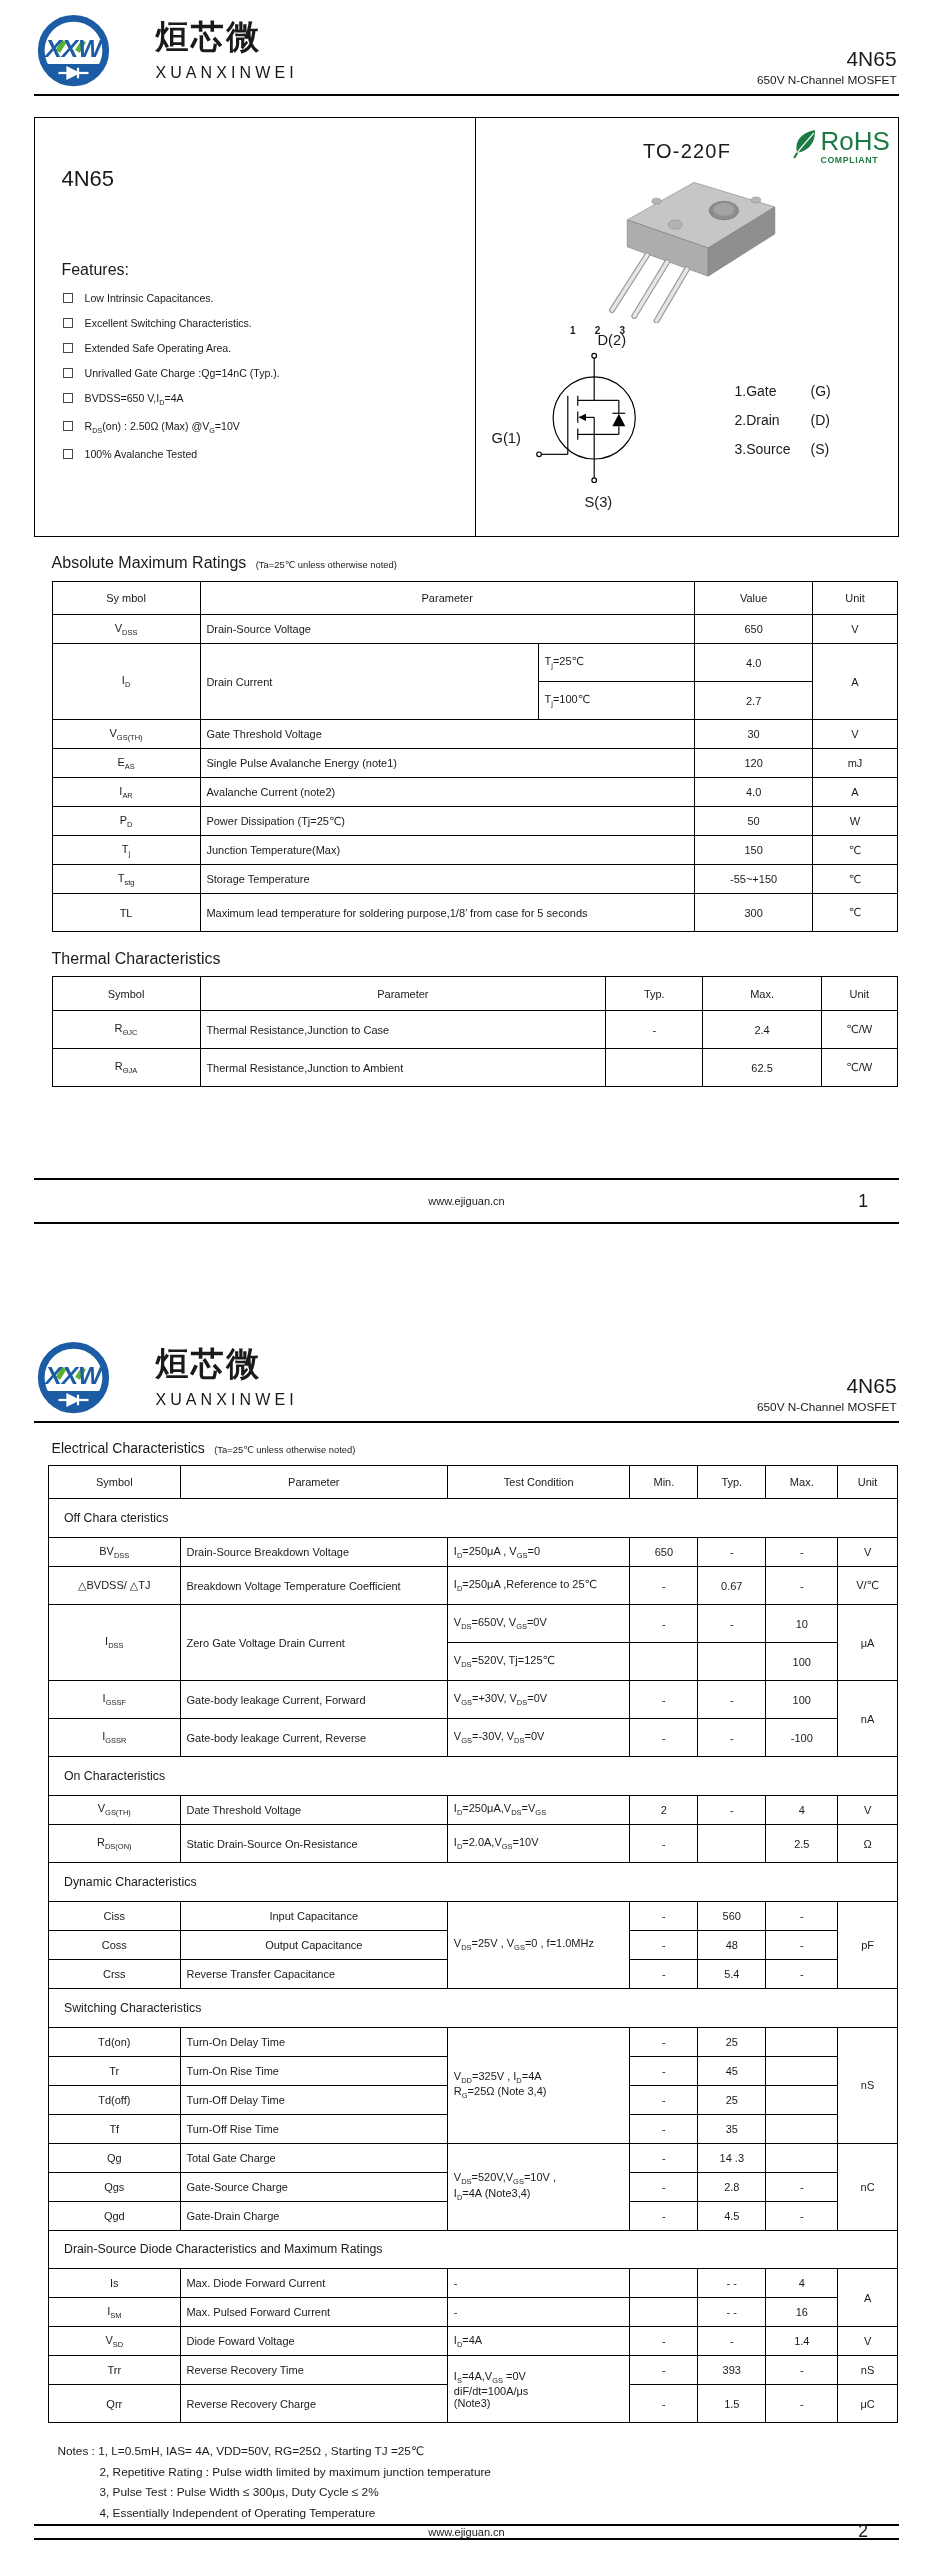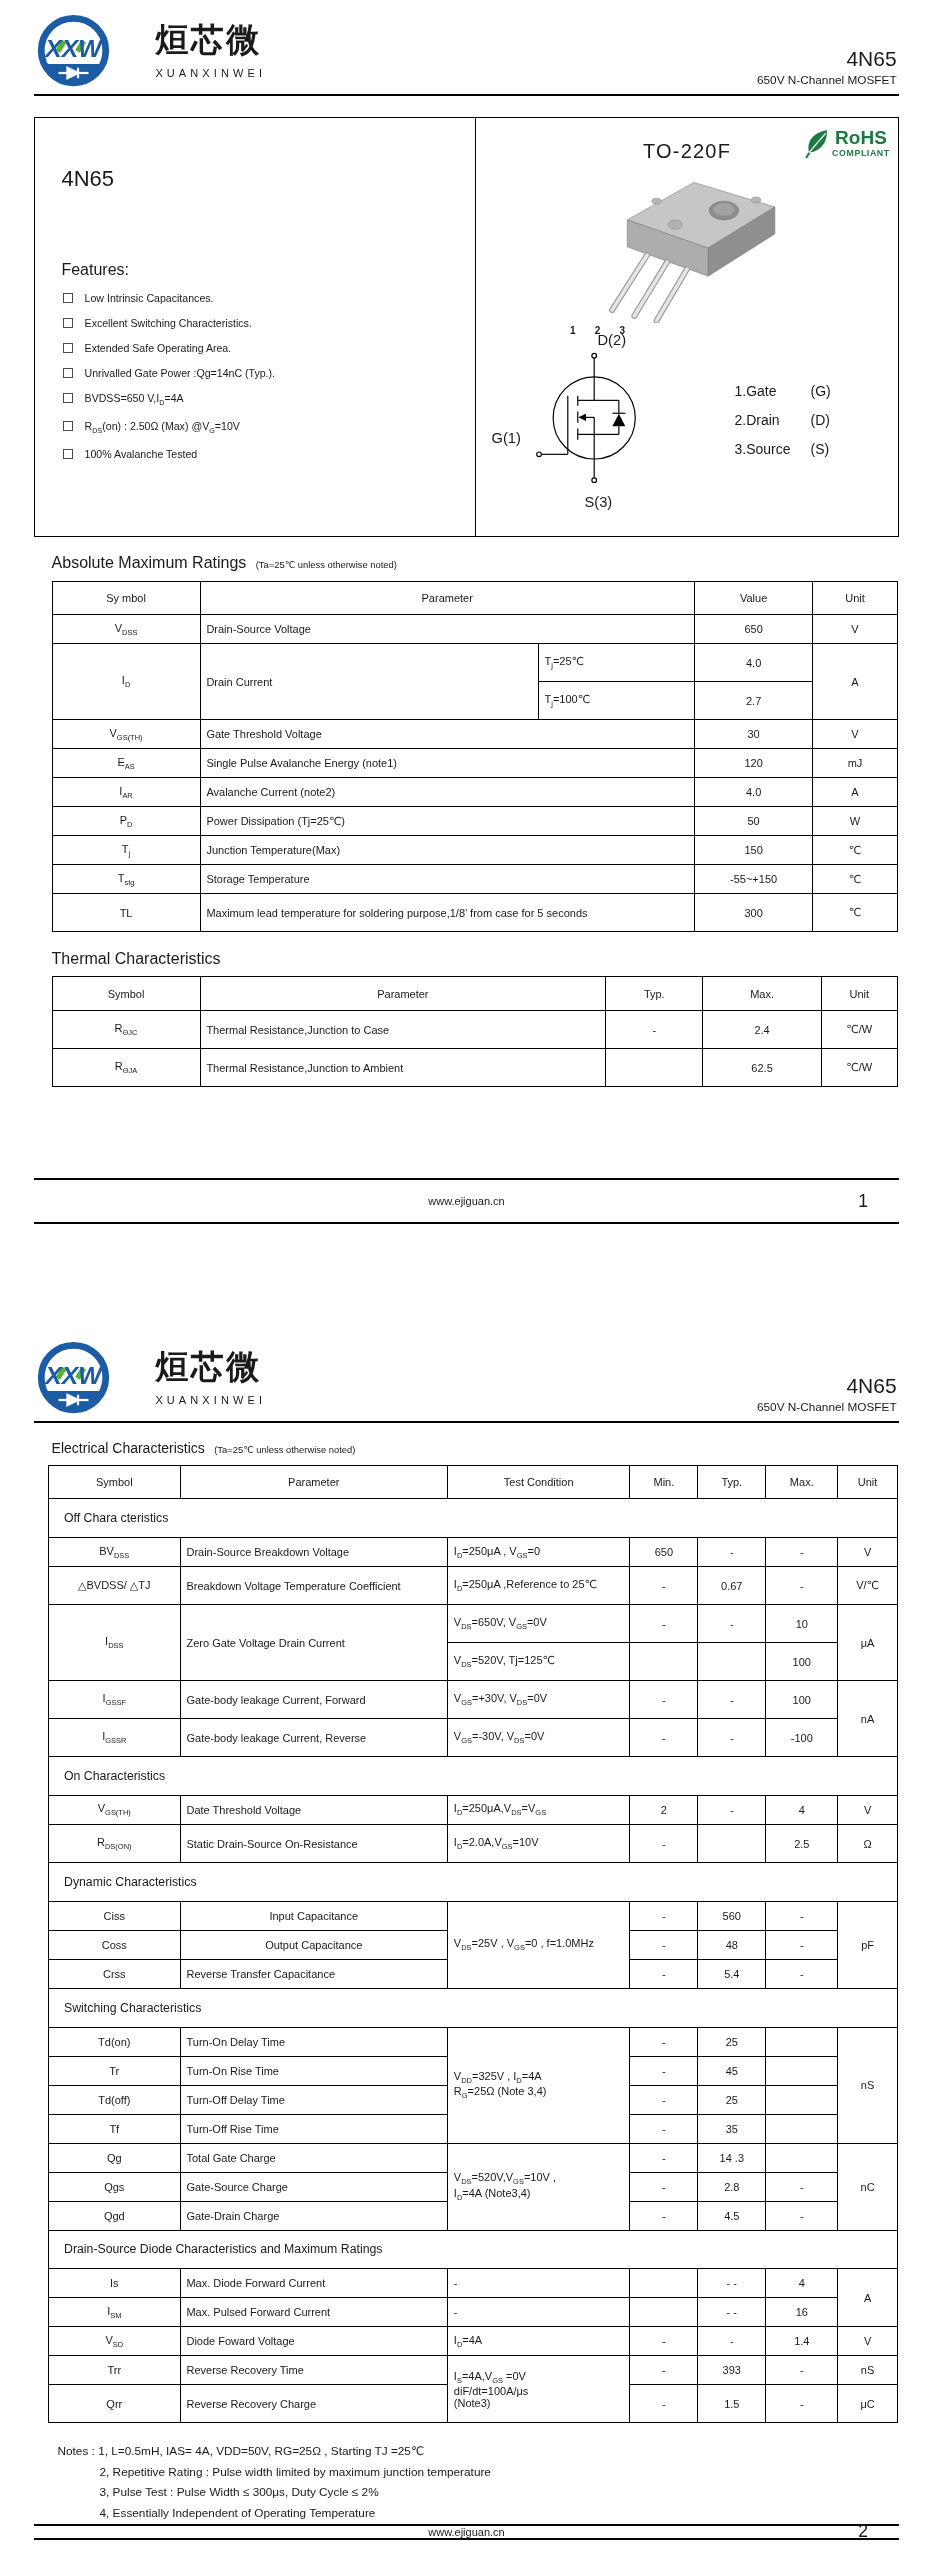--- a/index.html
+++ b/index.html
@@ -11,39 +11,39 @@
   #page2 { height:1289px; padding-bottom:77px; }
 
   
   .page-header { display:flex; align-items:flex-start; border-bottom:2.4px solid #000;
     padding:13px 2.4px 5.9px 2.4px; position:relative; }
   #page2 .page-header { padding-top:53px; }
   .brand { display:flex; align-items:center;gap:37px; }
   .logo-mark { width:75px; height:75px; }
   .brand-text { margin-left:7px; }
   .brand-cn { font-size:33px; font-weight:700; letter-spacing:2.4px; line-height:1.0; }
-  .brand-latin { font-size:11px; letter-spacing:4.1px; font-weight:500; margin-top:11px; }
+  .brand-latin { font-size:16px; letter-spacing:4.1px; font-weight:500; margin-top:11px; }
   .header-right { position:absolute; right:2.4px; bottom:7px; text-align:right; }
   .part-no { font-size:21px; line-height:1.1; }
   .part-sub { font-size:11.8px; margin-top:2.4px; }
 
   
   .product-box { display:flex; border:1.8px solid #000; margin-top:21px; height:418px; }
   .pb-left { width:51%; box-sizing:border-box; padding:0 0 0 26.4px; }
   .pb-right { width:49%; box-sizing:border-box; border-left:1.2px solid #000; position:relative; padding:0 5.9px; }
   .pb-title { font-size:22px; margin-top:48px; }
   .features-title { font-size:16px; margin-top:69px; }
   .feature-row { display:flex; align-items:flex-start; margin-top:13px; font-size:10.6px; }
   .chk { flex:0 0 auto; width:8.2px; height:8.2px; border:1.2px solid #4a4a4a; margin:1.2px 11.8px 0 1.2px; }
   .pkg-head { display:flex; justify-content:center; margin-top:22px; }
   .pkg-name { font-size:20px; letter-spacing:1.2px; }
   .rohs { position:absolute; top:10.6px; right:8.2px; display:flex; align-items:flex-start; }
   .rohs-leaf { width:26px; height:31px; margin-right:2.4px; }
   .rohs-words { color:#1e7a43; line-height:1; }
-  .rohs-main { font-size:19px; font-weight:700;text-align:center; }
+  .rohs-main { font-size:26px; font-weight:400; }
   .rohs-sub { font-size:8.8px; font-weight:800; letter-spacing:0.6px; margin-top:1.2px; }
   .pkg-img-wrap { display:flex; justify-content:center; margin-top:3.5px; }
   .pin-nums { font-size:10px; font-weight:700; letter-spacing:8.2px; margin:1.2px 0 0 88px; }
   .symbol-zone { display:flex; margin-top:1.2px; }
   .mos-wrap { position:relative; width:194px; height:176px; margin-left:23.5px; flex:0 0 auto; }
   .mos-wrap svg { position:absolute; left:0; top:0; }
   .mos-label { position:absolute; font-size:14.7px; }
   .lbl-d { left:92px; top:-4.7px;text-align:right; }
   .lbl-g { left:-14px; top:93px; }
   .lbl-s { left:79px; top:157px; }
@@ -120,21 +120,21 @@
       <div class="feature-row">
           <span class="chk"></span>
           <span>Excellent Switching Characteristics.</span>
         </div>
       <div class="feature-row">
           <span class="chk"></span>
           <span>Extended Safe Operating Area.</span>
         </div>
       <div class="feature-row">
           <span class="chk"></span>
-          <span>Unrivalled Gate Power :Qg=14nC (Typ.).</span>
+          <span>Unrivalled Gate Charge :Qg=14nC (Typ.).</span>
         </div>
       <div class="feature-row">
           <span class="chk"></span>
           <span>BVDSS=650 V,I<sub>D</sub>=4A</span>
         </div>
       <div class="feature-row">
           <span class="chk"></span>
           <span>R<sub>DS</sub>(on) : 2.50Ω (Max) @V<sub>G</sub>=10V</span>
         </div>
       <div class="feature-row">

